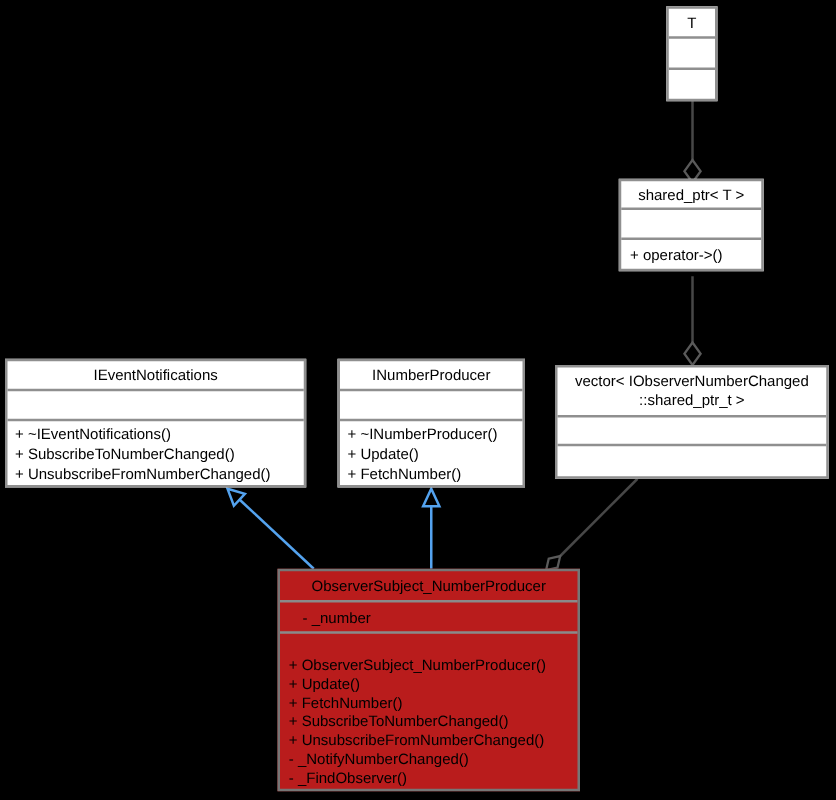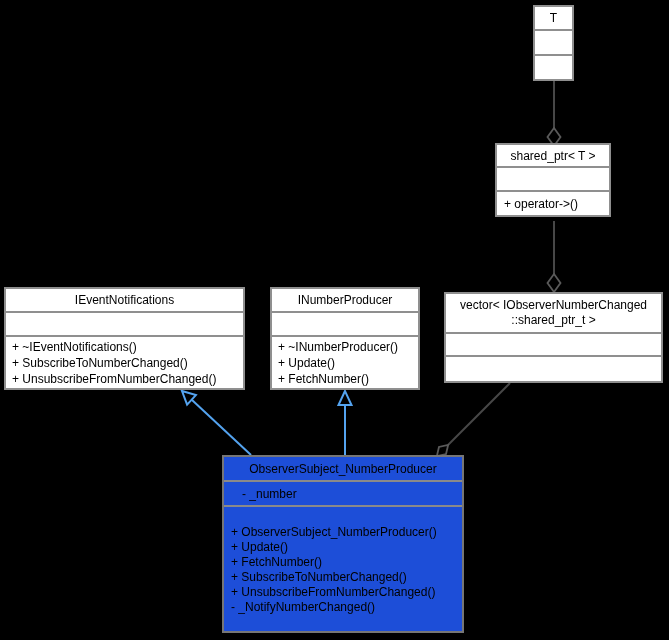--- a/index.html
+++ b/index.html
@@ -13,21 +13,21 @@
   .uml-box{
     position:absolute;box-sizing:border-box;
     background:#fff;border:2px solid #8f8f8f;color:#000;
     display:flex;flex-direction:column;font-size:12px;
   }
   .uml-box .cmp{border-top:2px solid #8f8f8f;box-sizing:border-box}
   .uml-box .cmp:first-child{border-top:none}
   .title{display:flex;flex-direction:column;align-items:center;justify-content:center;text-align:center;white-space:nowrap}
   .members{padding:2px 6px;line-height:16px;white-space:nowrap;overflow:hidden}
   .attr{display:flex;align-items:center;padding:0 18px;white-space:nowrap}
-  .box-gray{background:#1d4ed8;border-color:#767676}
+  .box-gray{background:#b91c1c;border-color:#767676}
   .box-gray .cmp{border-top-color:#8a8a8a}
 
   #box-t{left:533px;top:5px;width:41px;height:76px}
   #box-t .title{height:22px}
   #box-t .c2{height:25px}
   #box-t .c3{flex:1}
 
   #box-sp{left:495px;top:143px;width:116px;height:74px}
   #box-sp .title{height:21px}
   #box-sp .c2{height:24px}
@@ -134,16 +134,17 @@
     <div class="cmp attr">
       <div>- _number</div>
     </div>
     <div class="cmp members">
       <div>+ ObserverSubject_NumberProducer()</div>
       <div>+ Update()</div>
       <div>+ FetchNumber()</div>
       <div>+ SubscribeToNumberChanged()</div>
       <div>+ UnsubscribeFromNumberChanged()</div>
       <div>- _NotifyNumberChanged()</div>
+      <div>- _FindObserver()</div>
     </div>
   </div>
 
 </div>
 
 </body></html>

